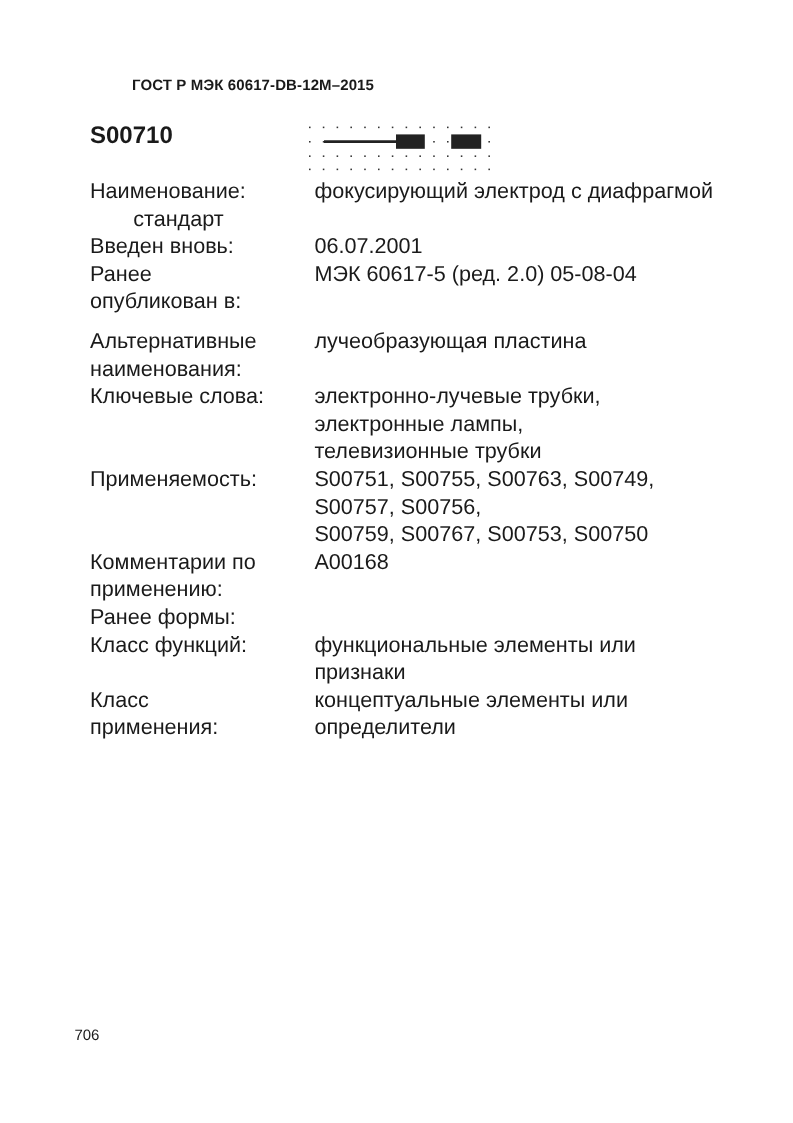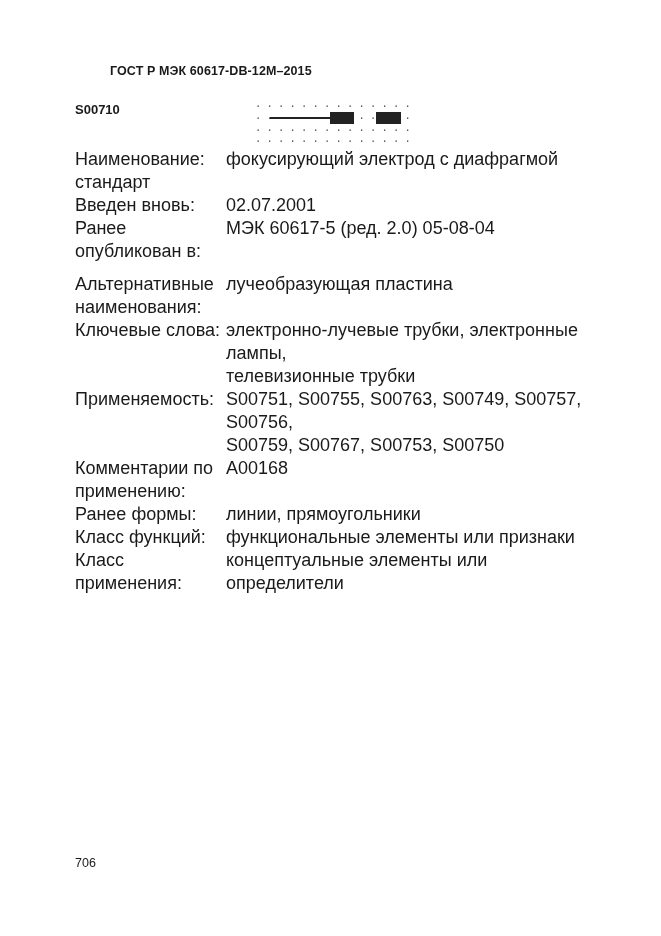--- a/index.html
+++ b/index.html
@@ -7,35 +7,35 @@
       width: 661px; height: 936px; position: relative; overflow: hidden;
       font-family: "Liberation Sans", "DejaVu Sans", sans-serif;
       color: #1a1a1a;
     }
     .header {
       position: absolute; left: 79px; top: 64px;
       font-size: 12.5px; font-weight: bold; letter-spacing: 0.1px; margin-left: 31px;
     }
     .code {
       position: absolute; left: 75px; top: 102px;
-      font-size: 13px; font-weight: bold;
+      font-size: 20px; font-weight: bold;
     }
     .symbol {
       position: absolute; left: 252px; top: 100px; width: 166px; height: 46px;
     }
     .fields {
       position: absolute; left: 75px; top: 148px; width: 520px;
       font-size: 18px; line-height: 23px;
     }
     .row { display: flex; }
     .row .label { width: 151px; flex: none; }
-    .row .value { flex: 1; }
+    .row .value { flex: 1; margin-left: 36px; }
     .gap { height: 10px; }
     .page-number {
-      position: absolute; left: 75px; top: 856px; font-size: 12.5px;
+      position: absolute; left: 62px; top: 856px; font-size: 12.5px;
     }
   </style>
 </head>
 <body>
 
 <div class="header">ГОСТ Р МЭК 60617-DB-12M–2015</div>
 
 <div class="code">S00710</div>
 
 <div class="symbol">
@@ -74,21 +74,21 @@
 <div class="fields">
   <div class="row">
     <div class="label">Наименование:</div>
     <div class="value">фокусирующий электрод с диафрагмой</div>
   </div>
   <div class="row">
     <div class="value">стандарт</div>
   </div>
   <div class="row">
     <div class="label">Введен вновь:</div>
-    <div class="value">02.07.2001</div>
+    <div class="value">06.07.2001</div>
   </div>
   <div class="row">
     <div class="label">Ранее опубликован в:</div>
     <div class="value">МЭК 60617-5 (ред. 2.0) 05-08-04</div>
   </div>
 
   <div class="gap"></div>
 
   <div class="row">
     <div class="label">
@@ -121,21 +121,20 @@
     <div class="label">
       <div>Комментарии по</div>
       <div>применению:</div>
     </div>
     <div class="value">
       <div>A00168</div>
     </div>
   </div>
   <div class="row">
     <div class="label">Ранее формы:</div>
-    <div class="value">линии, прямоугольники</div>
   </div>
   <div class="row">
     <div class="label">Класс функций:</div>
     <div class="value">функциональные элементы или признаки</div>
   </div>
   <div class="row">
     <div class="label">Класс применения:</div>
     <div class="value">концептуальные элементы или определители</div>
   </div>
 </div>

